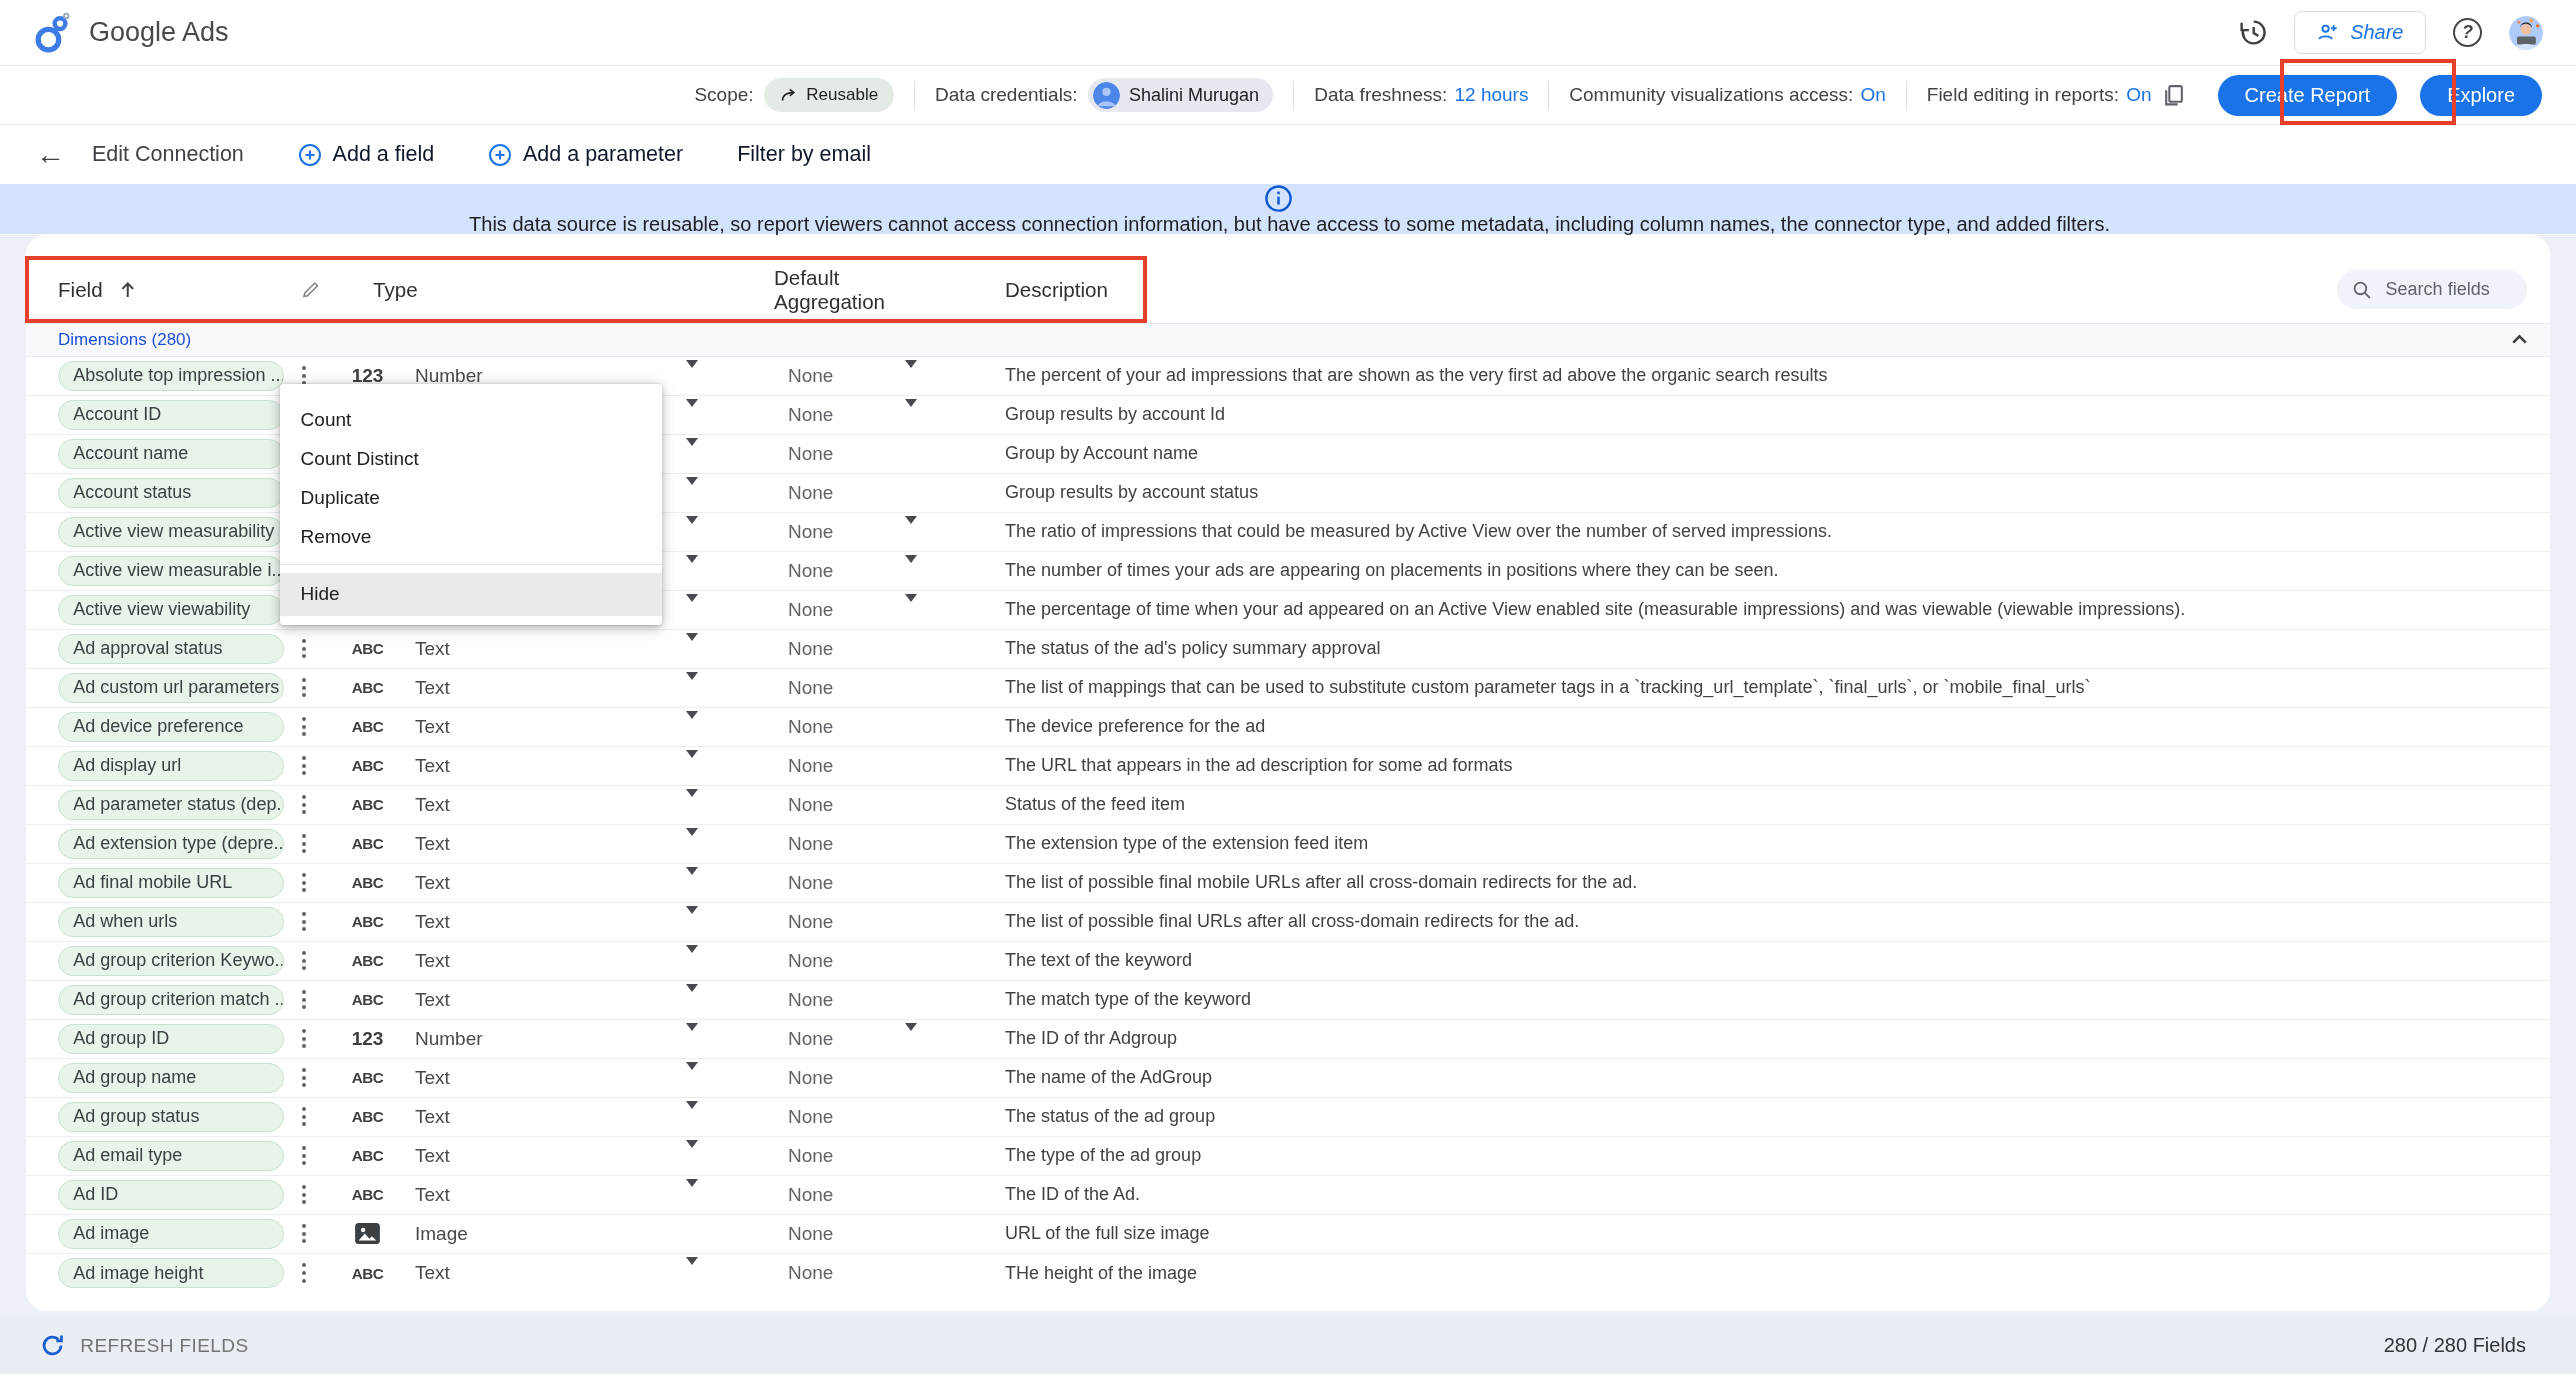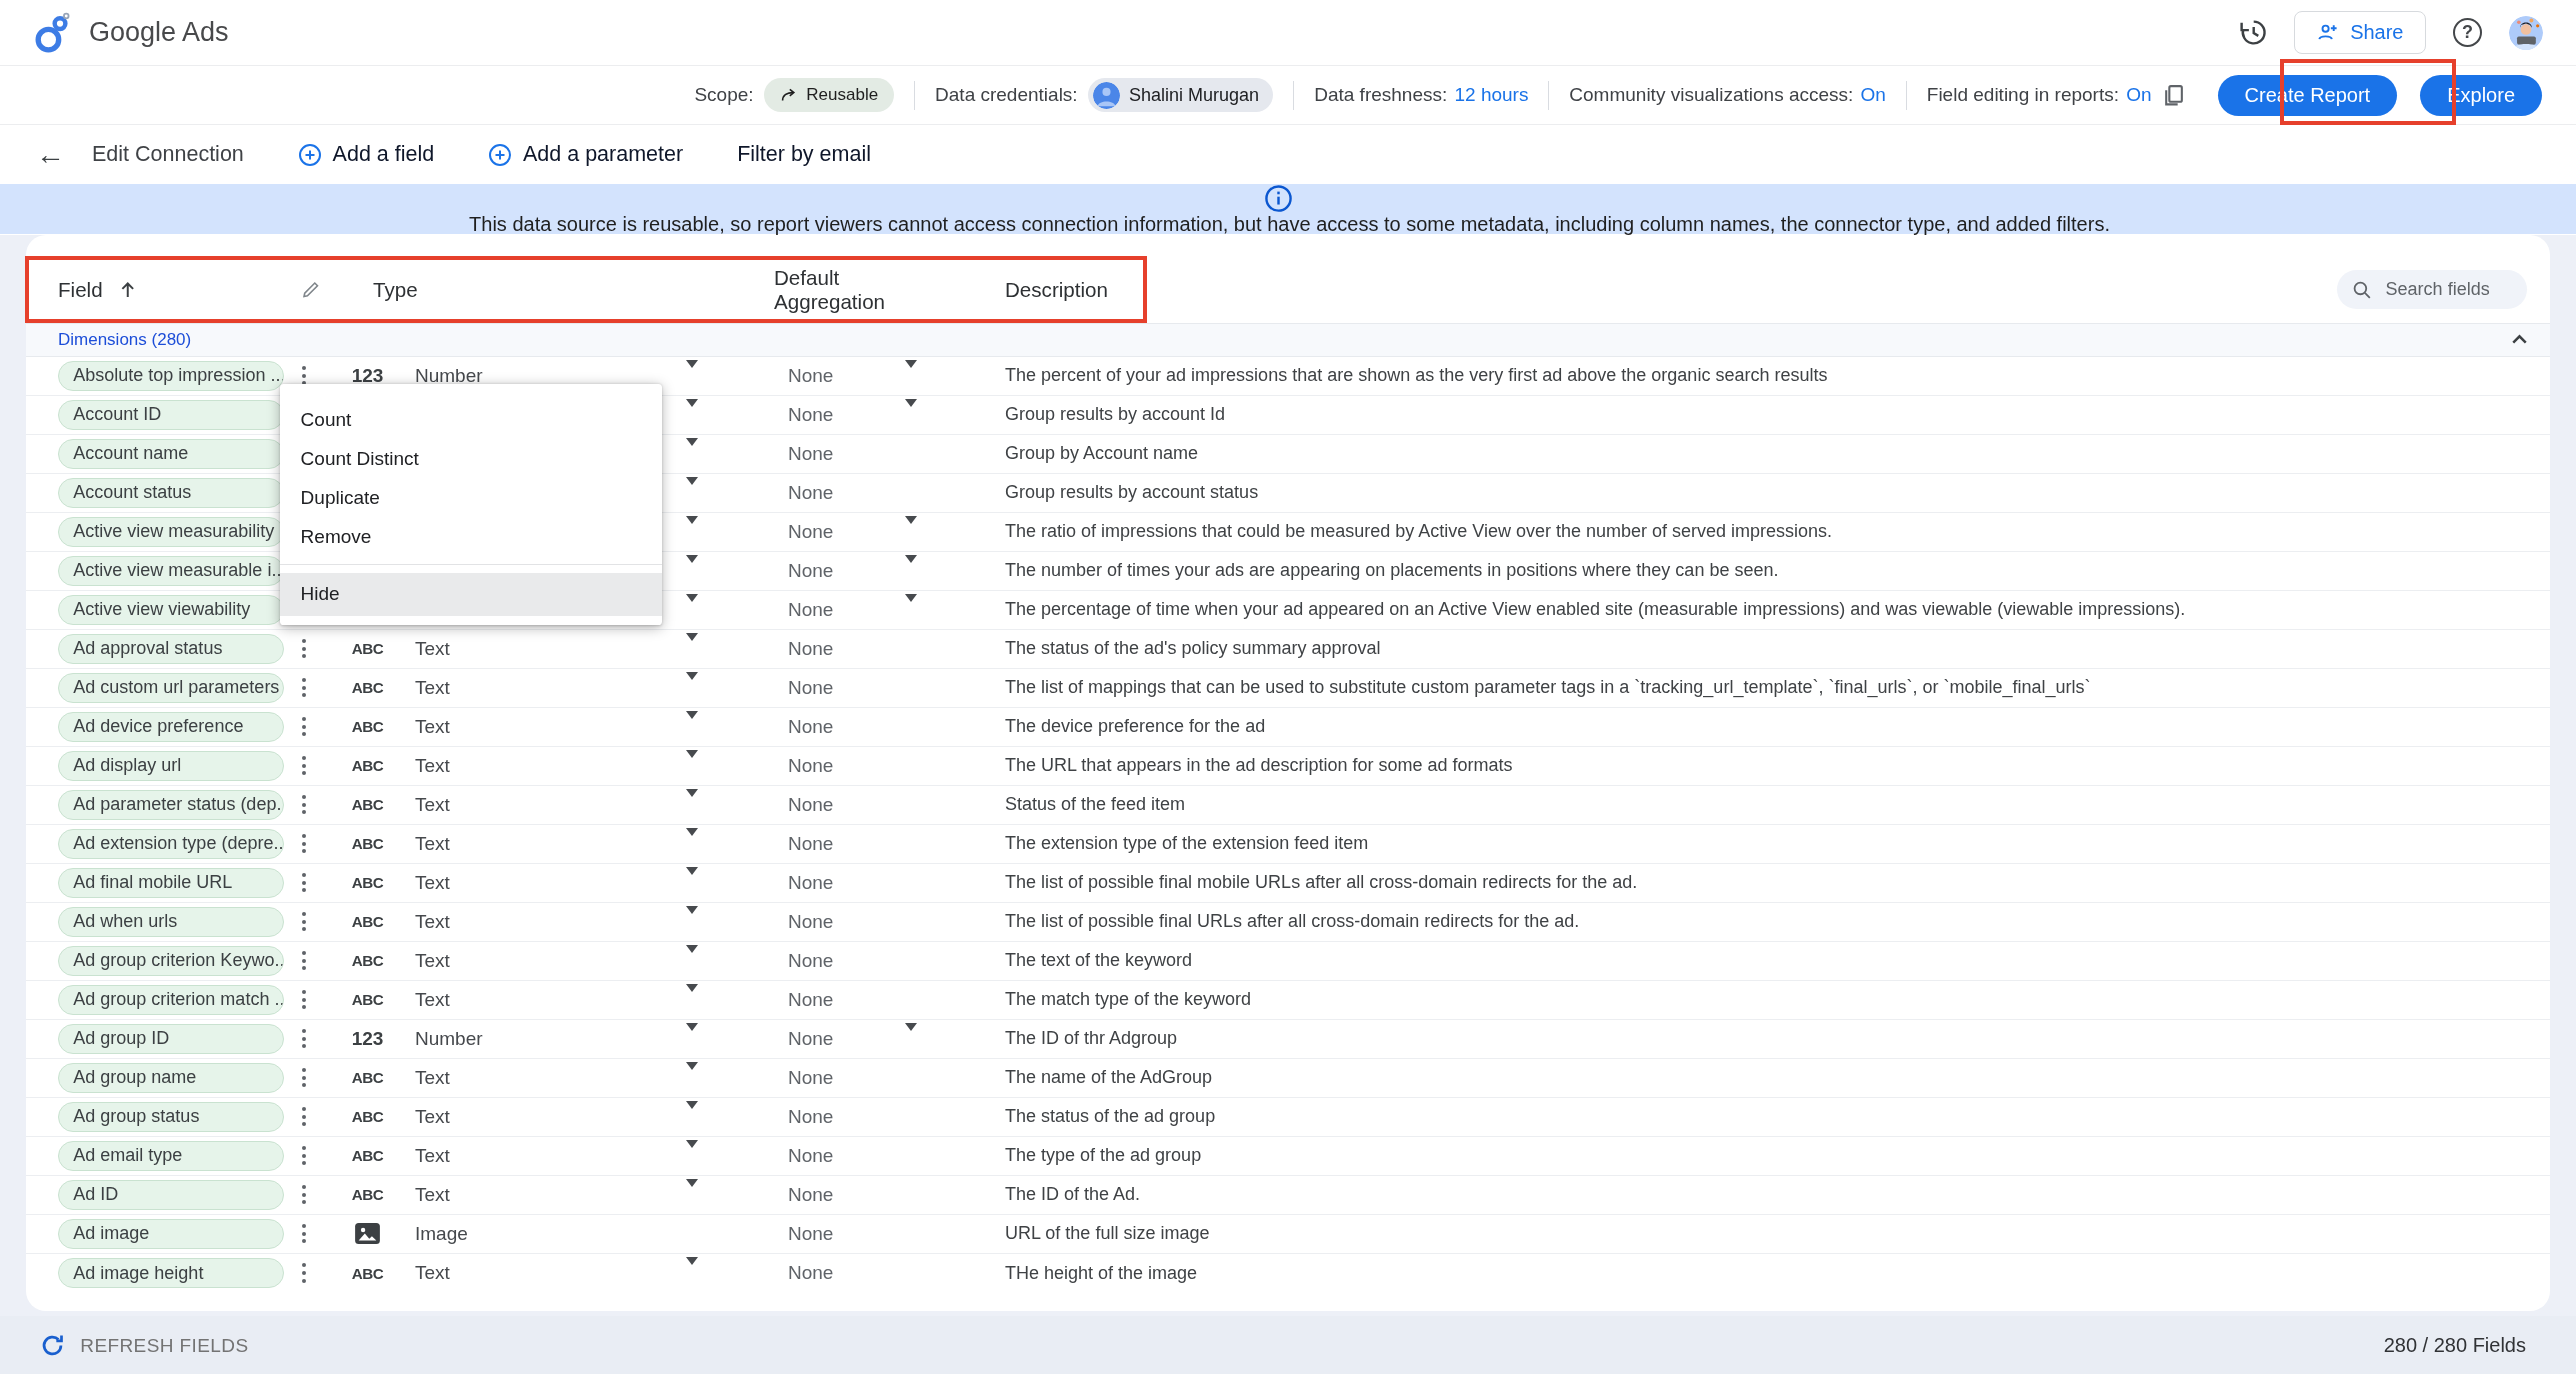--- a/index.html
+++ b/index.html
@@ -4,21 +4,21 @@
 <style>
   html,body{margin:0;padding:0;}
   body{
     width:2576px;height:1375px;position:relative;overflow:hidden;
     background:#fff;color:#3c4043;
     font-family:"Liberation Sans",sans-serif;
   }
   
   .topbar{height:66px;display:flex;align-items:center;padding:0 33px;border-bottom:0.9px solid #ecedef;box-sizing:border-box;background:#fff;}
   .app-title{font-size:27px;color:#48494b;margin-left:18px;}
-  .tb-right{margin-left:auto;display:flex;align-items:center;gap:27px;}
+  .tb-right{margin-left:auto;display:flex;align-items:center;gap:27px;font-style:italic;}
   .icon-btn{display:flex;align-items:center;justify-content:center;cursor:pointer;}
   .share-btn{display:flex;align-items:center;gap:10.8px;height:41px;padding:0 21.5px;border:0.9px solid #d7dade;border-radius:8px;color:#1a73e8;font-size:20px;cursor:pointer;background:#fff;}
   .help{width:29px;height:29px;border:2.2px solid #44474a;border-radius:50%;display:flex;align-items:center;justify-content:center;font-size:18px;font-weight:700;color:#44474a;box-sizing:border-box;cursor:pointer;}
   .avatar{width:34px;height:34px;border-radius:50%;overflow:hidden;cursor:pointer;}
   
   .toolbar2{height:59px;display:flex;align-items:center;justify-content:flex-end;padding:0 34px;font-size:19px;color:#3f4246;border-bottom:0.9px solid #ecedef;box-sizing:border-box;background:#fff;}
   .sep{width:0.9px;height:29px;background:#d9dce1;margin:0 20px;}
   .pill-scope{display:flex;align-items:center;gap:8px;background:#e3ebe4;border-radius:17px;height:34px;padding:0 16px;margin-left:10.8px;font-size:17px;color:#1f1f1f;cursor:pointer;}
   .pill-cred{display:flex;align-items:center;gap:9px;background:#e5e8ee;border-radius:17px;height:34px;padding:0 14.3px 0 4.5px;margin-left:10.8px;font-size:18px;color:#202124;cursor:pointer;}
   .mini-avatar{width:27px;height:27px;border-radius:50%;overflow:hidden;}

